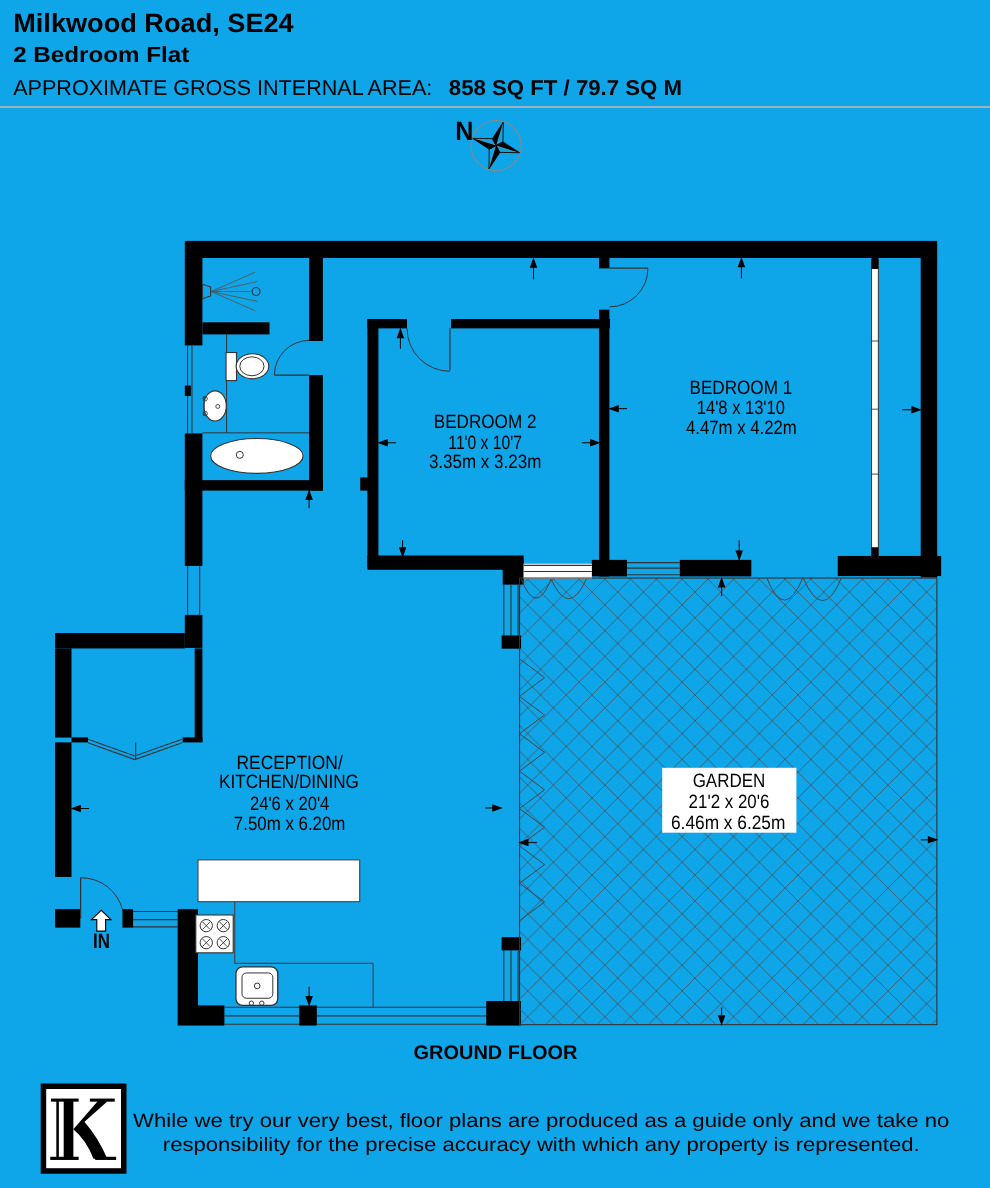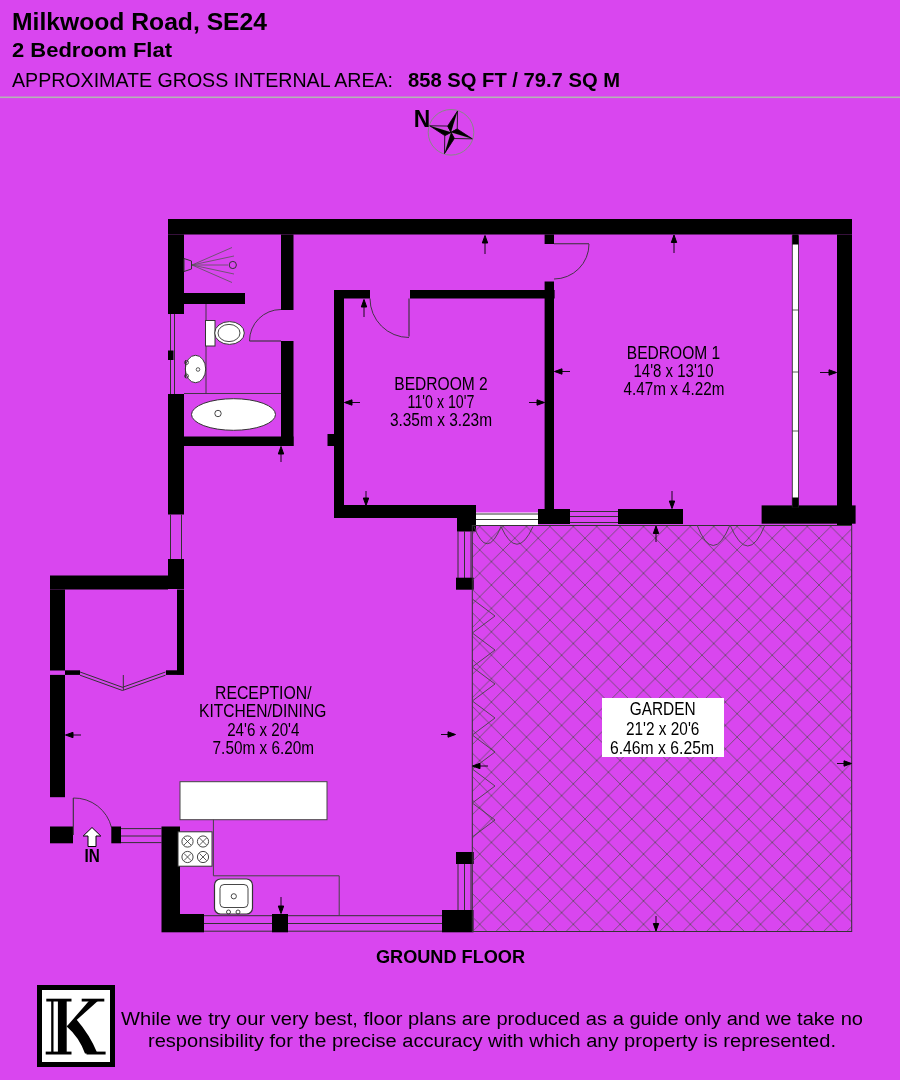--- a/index.html
+++ b/index.html
@@ -1,16 +1,16 @@
 <!DOCTYPE html>
 <html><head>
 <meta charset="utf-8">
 <style>
   html,body{margin:0;padding:0;background:#ffffff;}
-  .page{position:relative;width:900px;height:1080px;background:#d946ef;overflow:hidden;
+  .page{position:relative;width:900px;height:1080px;background:#0ea5e9;overflow:hidden;
         font-family:"Liberation Sans", sans-serif;}
   svg{position:absolute;left:0;top:0;}
   text{font-family:"Liberation Sans", sans-serif;fill:#000;}
 </style>
 </head>
 <body>
 <div class="page">
 <svg width="900" height="1080" viewBox="0 0 900 1080">
 <defs>
   <pattern id="xh" width="23.4" height="23.4" patternUnits="userSpaceOnUse">

